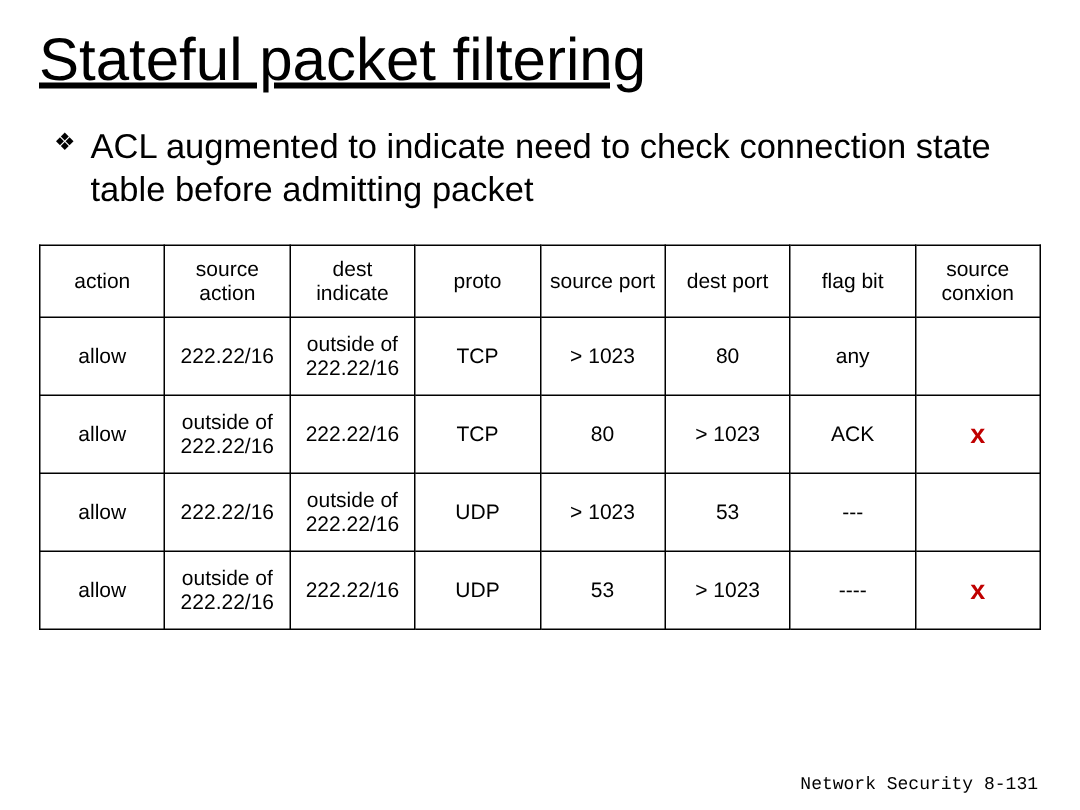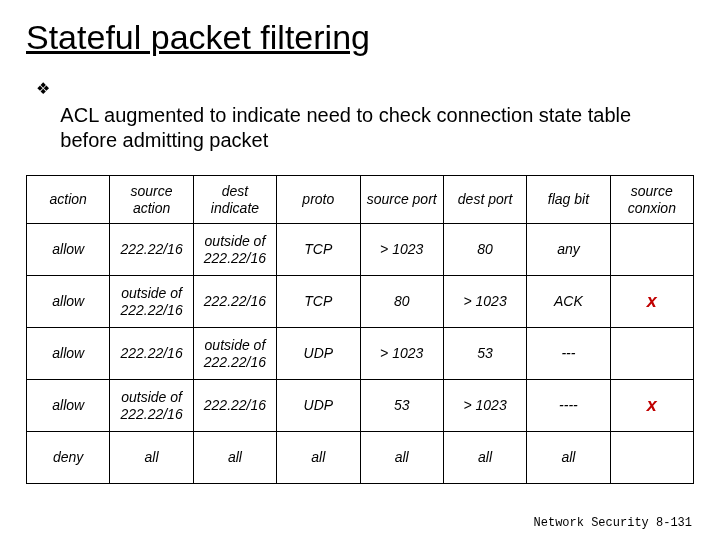--- a/index.html
+++ b/index.html
@@ -6,46 +6,44 @@
   body {
     width: 720px;
     height: 540px;
     background: #fff;
     font-family: "Comic Sans MS", "Comic Sans", cursive, sans-serif;
     color: #000;
     padding: 18px 26px 10px 26px;
     position: relative;
   }
   .title {
-    font-size: 34px;
+    font-size: 40px;
     text-decoration: underline;
     margin-bottom: 20px;
     font-weight: 400;
   }
   .bullet-row {
     display: flex;
     align-items: flex-start;
     margin: 0 6px 22px 10px;
   }
   .bullet {
     font-size: 16px;
     margin-right: 10px;
     margin-top: 2px;
     flex: 0 0 auto;
   }
   .bullet-text {
-    font-size: 20px;
+    font-size: 23px;
     line-height: 1.25;
-    margin-top: 26px;
   }
   table {
     border-collapse: collapse;
     width: 100%;
     table-layout: fixed;
-    font-style: italic;
   }
   th, td {
     border: 1px solid #000;
     text-align: center;
     vertical-align: middle;
     font-size: 14px;
     padding: 6px 2px;
     font-weight: 400;
     line-height: 1.15;
   }
@@ -122,26 +120,16 @@
     <tr>
       <td>allow</td>
       <td>outside of 222.22/16</td>
       <td>222.22/16</td>
       <td>UDP</td>
       <td>53</td>
       <td>&gt; 1023</td>
       <td>----</td>
       <td><span class="xmark">x</span></td>
     </tr>
-    <tr>
-      <td>deny</td>
-      <td>all</td>
-      <td>all</td>
-      <td>all</td>
-      <td>all</td>
-      <td>all</td>
-      <td>all</td>
-      <td><span class="xmark"></span></td>
-    </tr>
   </tbody>
 </table>
 
 <div class="footer">Network Security   8-131</div>
 
 </body></html>

